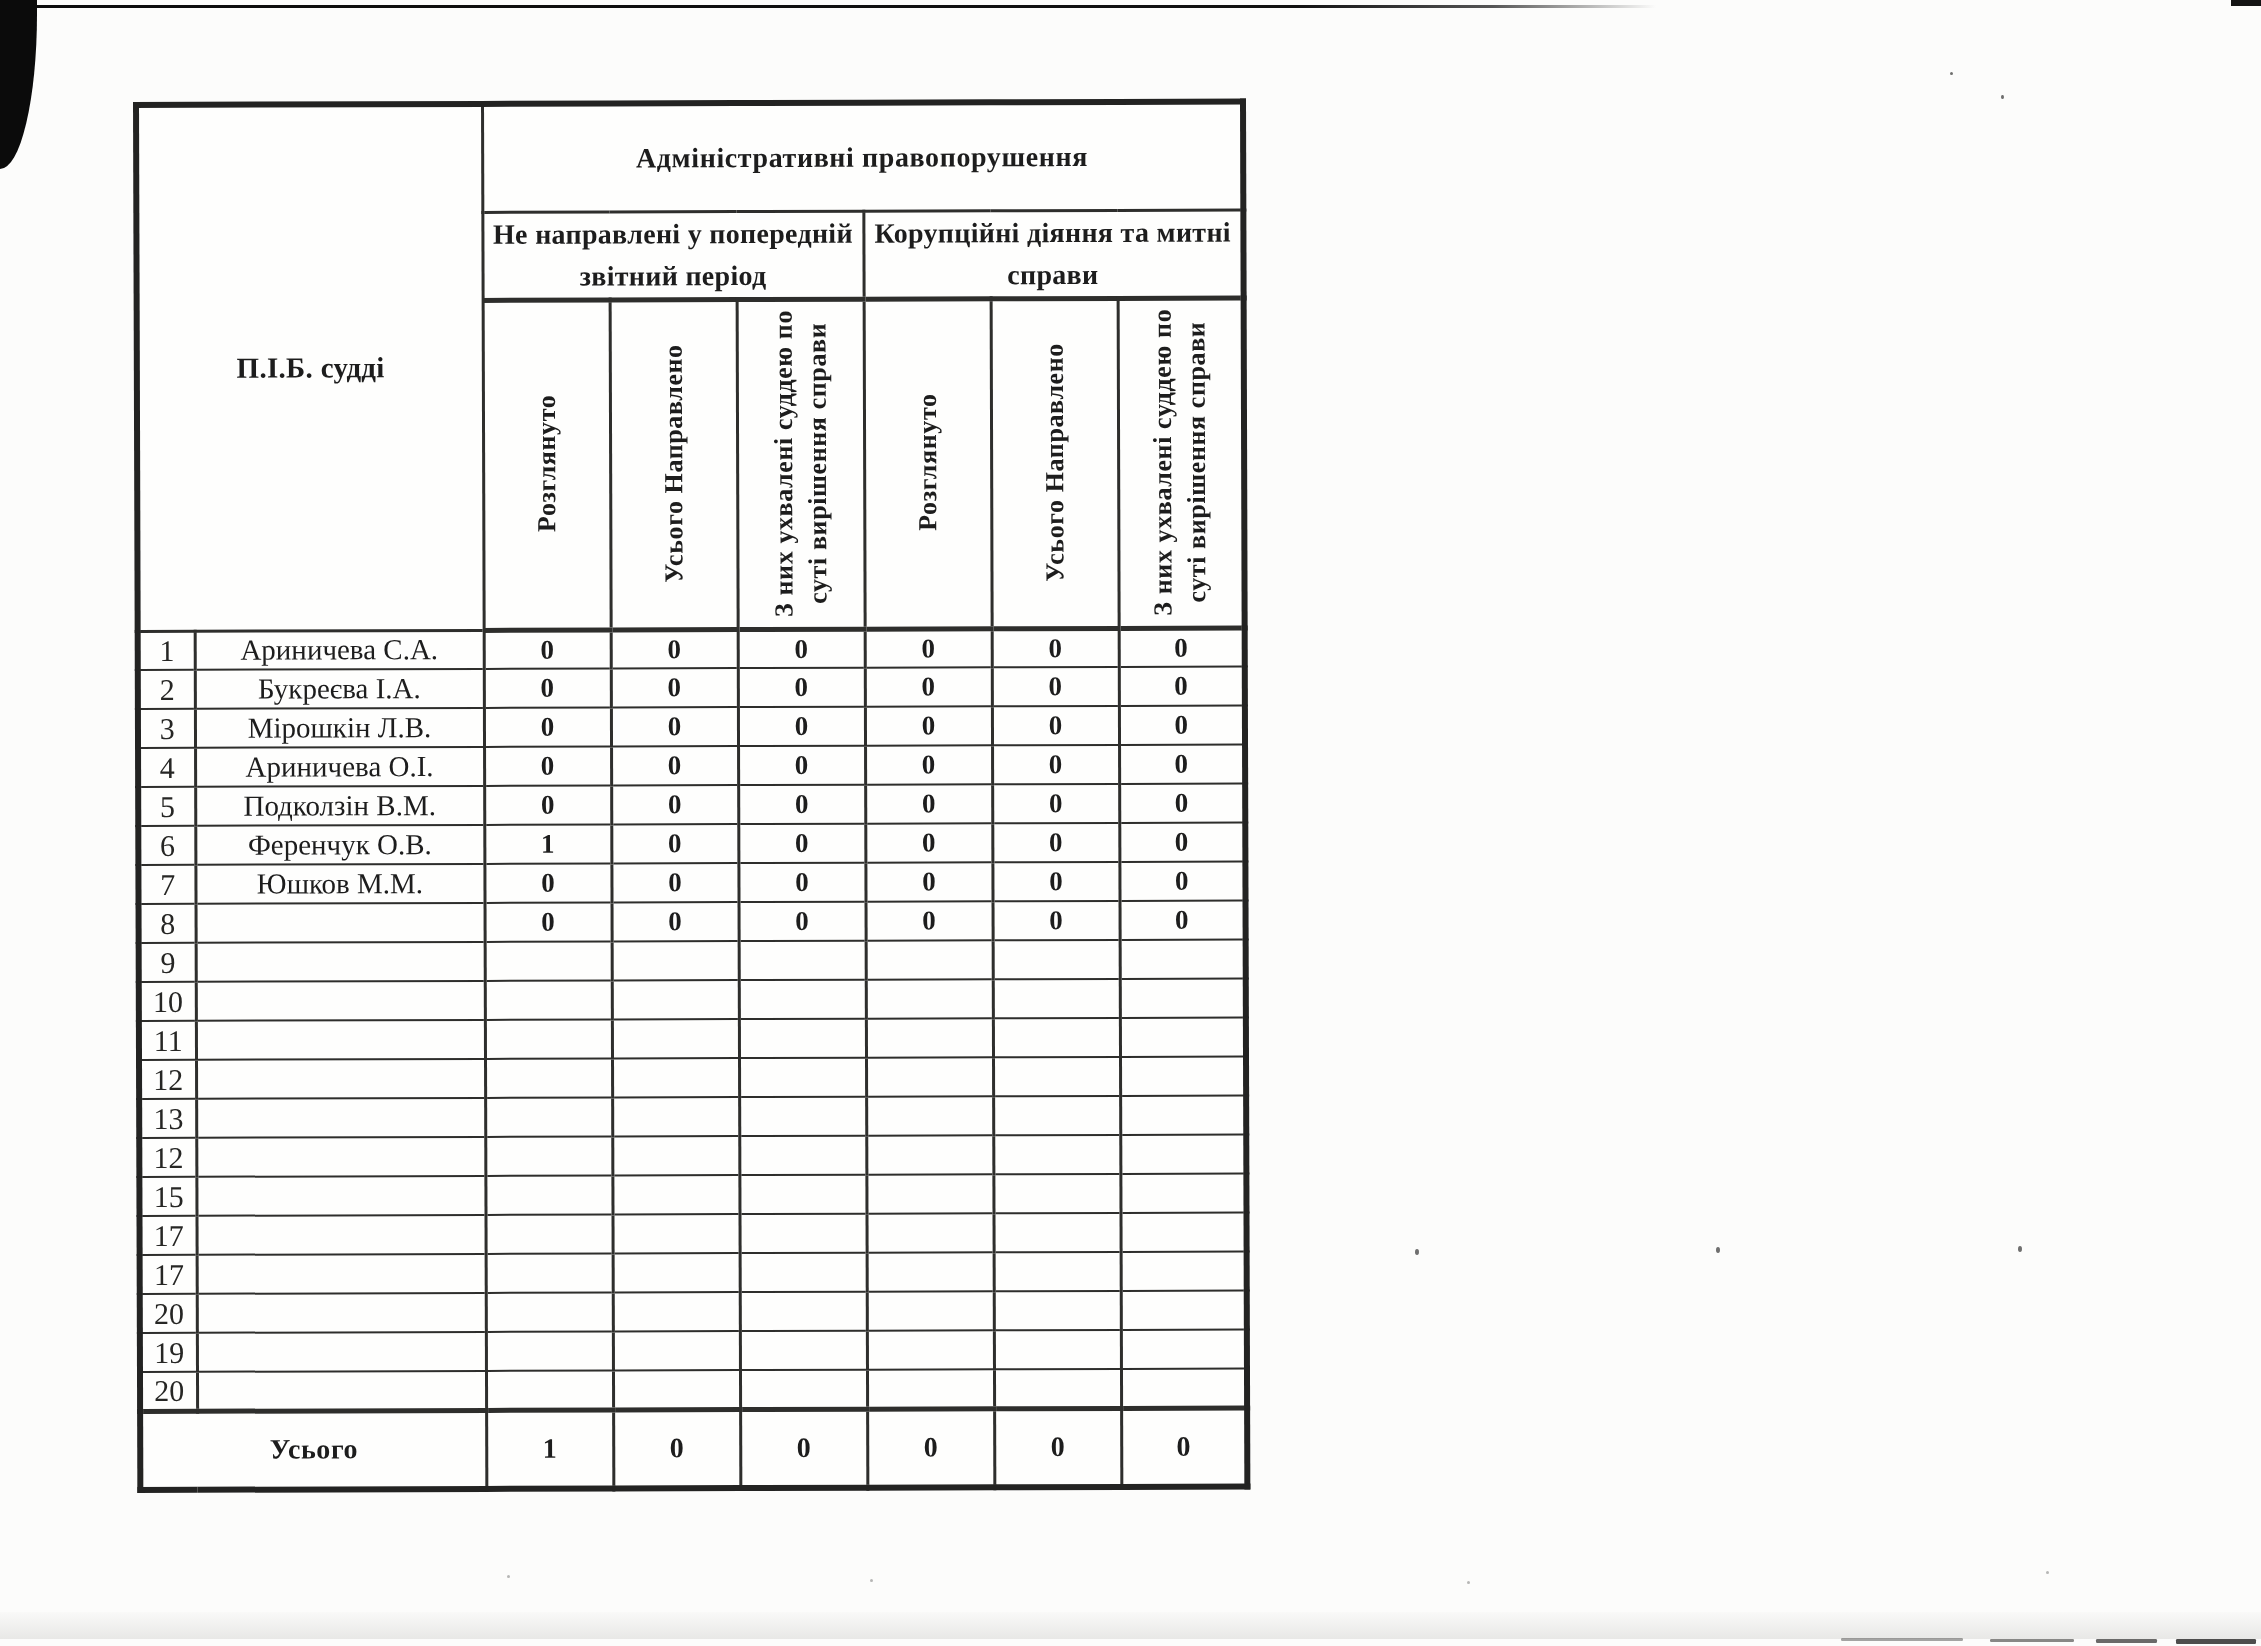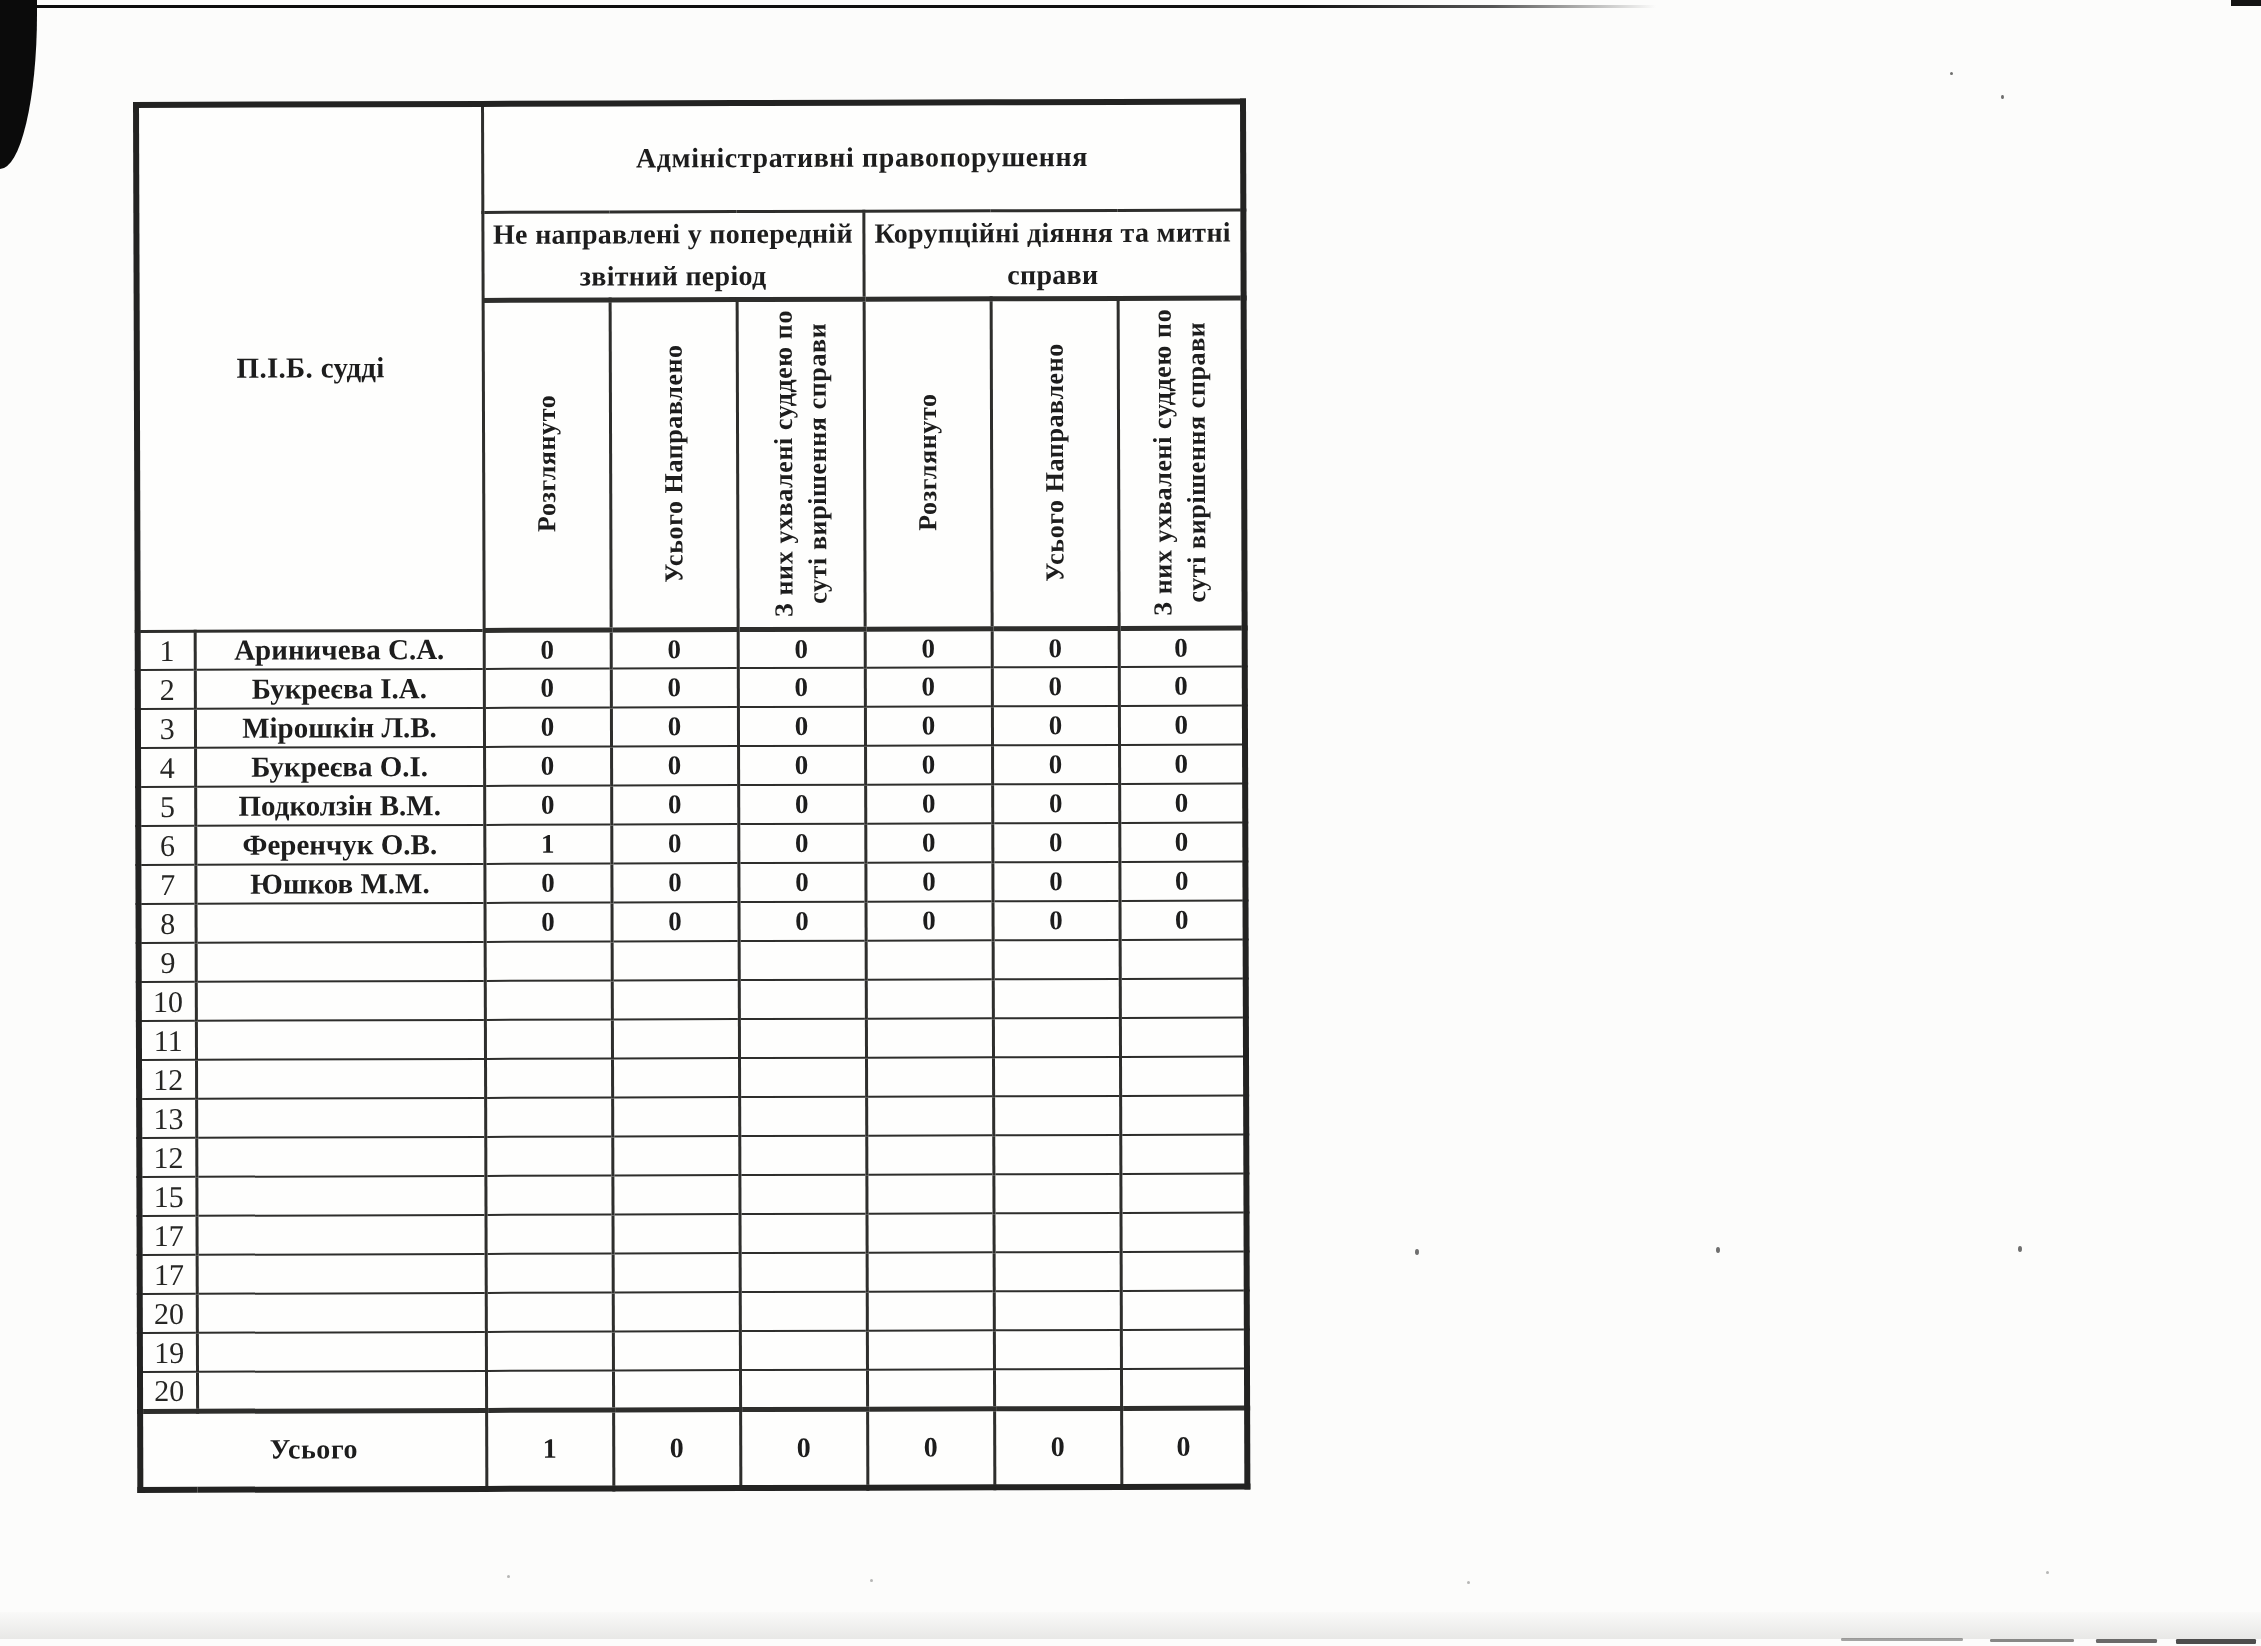--- a/index.html
+++ b/index.html
@@ -56,21 +56,21 @@
     line-height:1.5;white-space:pre-line;letter-spacing:0.3px;
   }
   tr.h3 td{border-bottom-width:5.8px;}
   .vtext{
     writing-mode:vertical-rl;transform:rotate(180deg);display:inline-block;
     white-space:pre-line;font-weight:700;font-size:26px;line-height:1.3;
     letter-spacing:0.6px;
   }
   tr.datarow td{border-top-width:2.6px;border-bottom-width:2.6px;}
   td.c-num{font-size:30px;font-weight:400;border-right-width:3.9px;color:#262624;}
-  td.c-name{font-weight:700;font-size:29px;border-right-width:5.2px;}
+  td.c-name{font-weight:400;font-size:29px;border-right-width:5.2px;}
   td.c-val{font-weight:700;font-size:27px;}
   tr.total td{border-top-width:5.8px;font-weight:700;}
   td.c-total-label{font-size:28px;border-right-width:5.2px;letter-spacing:0.6px;}
   tr.total td.c-val{font-size:28px;}
 </style>
 </head>
 <body>
 
 <div class="top-line"></div>
 <div class="corner-blob"></div>
@@ -153,21 +153,21 @@
     <td class="c-name">Мірошкін Л.В.</td>
     <td class="c-val">0</td>
     <td class="c-val">0</td>
     <td class="c-val">0</td>
     <td class="c-val">0</td>
     <td class="c-val">0</td>
     <td class="c-val">0</td>
   </tr>
         <tr class="datarow">
     <td class="c-num">4</td>
-    <td class="c-name">Букреєва О.І.</td>
+    <td class="c-name">Ариничева О.І.</td>
     <td class="c-val">0</td>
     <td class="c-val">0</td>
     <td class="c-val">0</td>
     <td class="c-val">0</td>
     <td class="c-val">0</td>
     <td class="c-val">0</td>
   </tr>
         <tr class="datarow">
     <td class="c-num">5</td>
     <td class="c-name">Подколзін В.М.</td>

